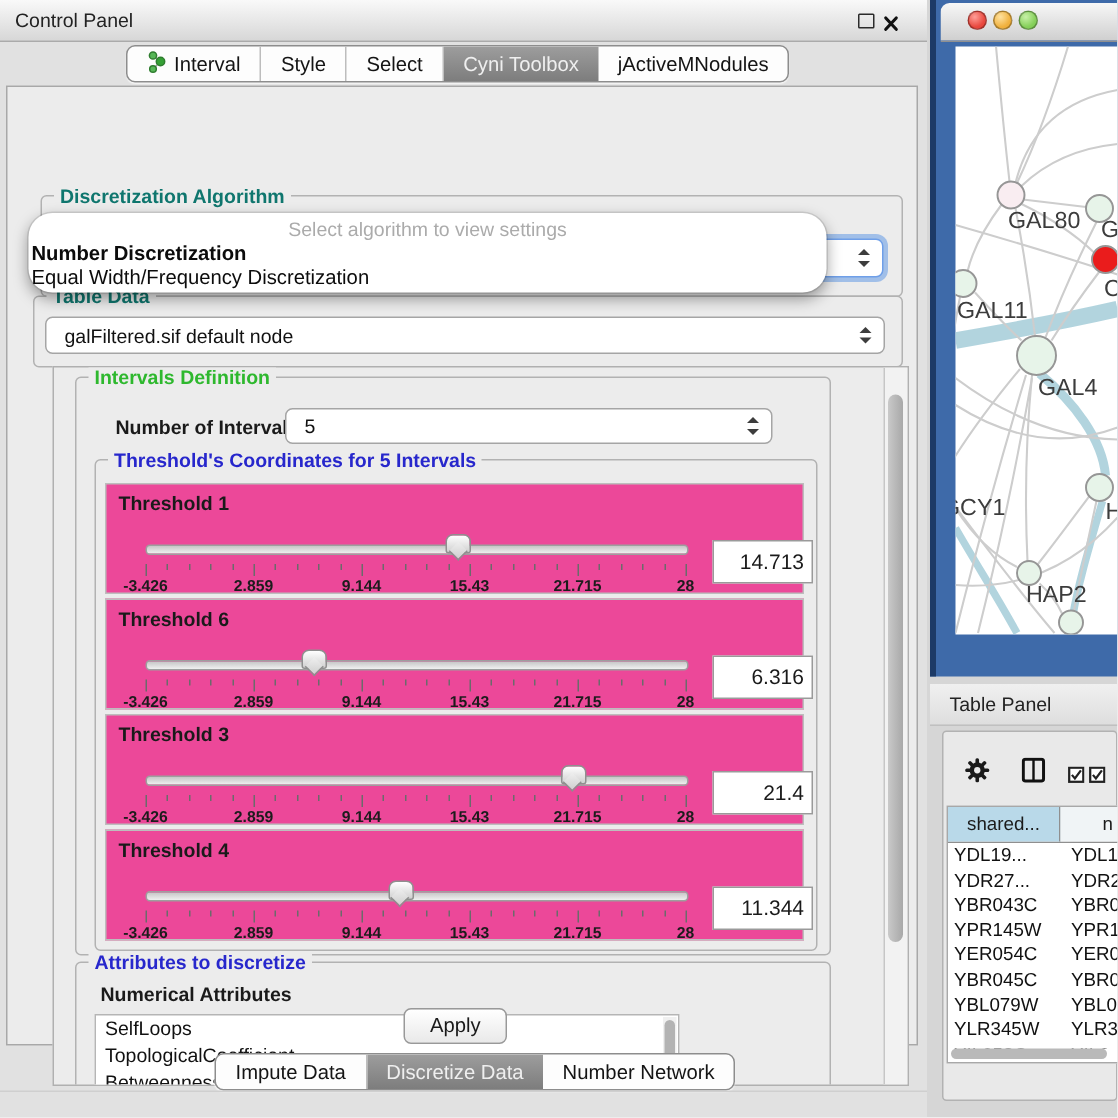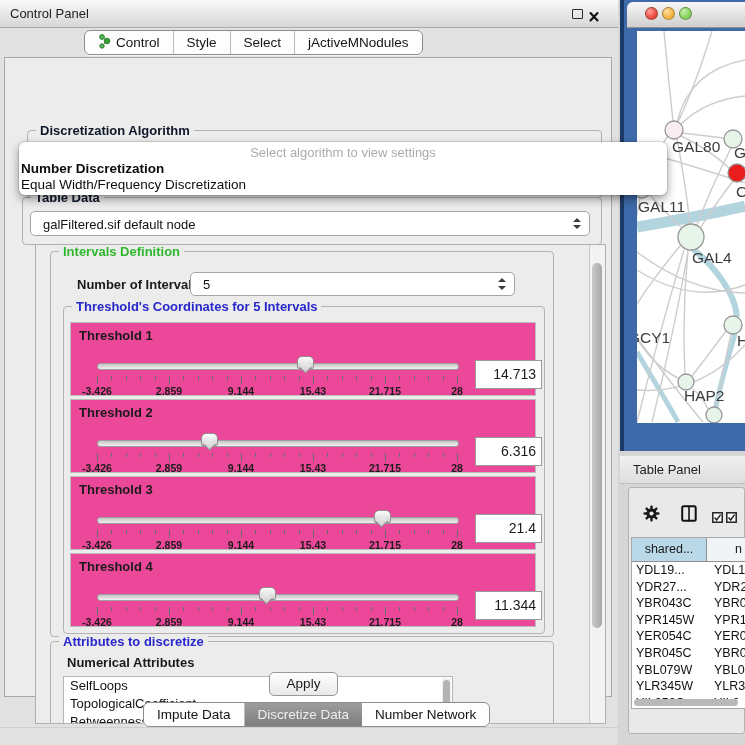--- a/index.html
+++ b/index.html
@@ -20,40 +20,40 @@
   .tab:last-child{border-right:none;}
   .tab.selected{background:linear-gradient(#9d9d9d,#7d7d7d);color:#efefef;border-right:none;}
   #cp-tabs{left:84px;top:30px;}
   #cp-bottom-tabs{left:143px;top:702px;}
   #cp-bottom-strip{position:absolute;left:0;top:727px;width:618px;height:1px;background:#cfcfcf;}
   
   #cp-body{position:absolute;left:4px;top:57px;width:608px;height:640px;background:#ececec;
     border:1px solid #a8a8a8;box-sizing:border-box;}
   .groupbox{position:absolute;border:1px solid #b2b2b2;border-radius:4px;}
   .groupbox>.gb-title{position:absolute;top:-8px;left:8px;background:#ececec;padding:0 4px;
-    font-size:13px;font-weight:bold;color:#0f172a;line-height:15px;white-space:nowrap;}
+    font-size:13px;font-weight:bold;color:#0f766e;line-height:15px;white-space:nowrap;}
   .gb-green>.gb-title{color:#2eb82e;}
   .gb-blue>.gb-title{color:#2727cc;}
   
   .combo{position:absolute;background:#fff;border:1px solid #a5a5a5;border-radius:5px;
     font-size:13px;color:#111;box-sizing:border-box;}
   .combo .cval{position:absolute;left:12px;top:50%;transform:translateY(-50%);white-space:nowrap;}
   .spin{position:absolute;right:8px;top:50%;margin-top:-6px;width:8px;height:12px;}
   .spin::before{content:"";position:absolute;left:0;top:0;border-left:4px solid transparent;
     border-right:4px solid transparent;border-bottom:4.5px solid #3d3d3d;}
   .spin::after{content:"";position:absolute;left:0;top:7.5px;border-left:4px solid transparent;
     border-right:4px solid transparent;border-top:4.5px solid #3d3d3d;}
   #algo-combo{left:25px;top:101px;width:559px;height:26px;border:1px solid #6f9fe8;
     box-shadow:0 0 0 3px rgba(100,155,230,.55);}
   #tabledata-box{left:17px;top:139px;width:578px;height:46px;}
   #tabledata-combo{left:7px;top:13px;width:560px;height:25px;}
   #algo-box{left:22px;top:72px;width:573px;height:66px;}
   
-  #popup{position:absolute;left:14px;top:84px;width:648px;height:53px;background:#fff;
-    border-radius:6px;z-index:50;box-shadow:0 4px 10px rgba(0,0,0,.4),0 0 0 1px rgba(0,0,0,.1);}
+  #popup{position:absolute;left:14px;top:84px;width:532px;height:53px;background:#fff;
+    border-radius:16px;z-index:50;box-shadow:0 4px 10px rgba(0,0,0,.4),0 0 0 1px rgba(0,0,0,.1);}
   #popup-hint{position:absolute;left:0;right:0;top:3px;text-align:center;font-size:13px;color:#ababab;}
   .popup-item{position:absolute;left:2px;font-size:13.5px;color:#0c0c0c;white-space:nowrap;}
   .popup-item.b0{top:19px;font-weight:bold;}
   .popup-item.b1{top:35px;}
   
   #scrollpane{position:absolute;left:30px;top:186px;width:571px;height:480px;
     border:1px solid #b0b0b0;box-sizing:border-box;overflow:hidden;background:#ececec;}
   #vsb{position:absolute;right:0;top:0;bottom:0;width:15px;background:#f2f2f2;border-left:1px solid #c6c6c6;}
   #vsb-thumb{position:absolute;left:2px;top:18px;width:10px;height:365px;border-radius:6px;
     background:linear-gradient(90deg,#c9c9c9,#a8a8a8);}
@@ -136,27 +136,30 @@
 
     <div id="cp-tabs" class="tabgroup">
         <div class="tab">
           <span><svg width="13" height="15">
               <line x1="4" y1="3" x2="9" y2="7" stroke="#9a9a9a"></line>
               <line x1="9" y1="7" x2="4" y2="12" stroke="#9a9a9a"></line>
               <circle cx="4" cy="3" r="2.4" fill="#57b657" stroke="#2f7d2f"></circle>
               <circle cx="9" cy="7" r="2.8" fill="#35a035" stroke="#2f7d2f"></circle>
               <circle cx="4" cy="12" r="2.2" fill="#57b657" stroke="#2f7d2f"></circle>
             </svg></span>
-          <span>Control</span>
+          <span>Interval</span>
         </div>
         <div class="tab">
           <span>Style</span>
         </div>
         <div class="tab">
           <span>Select</span>
+        </div>
+        <div class="tab selected">
+          <span>Cyni Toolbox</span>
         </div>
         <div class="tab">
           <span>jActiveMNodules</span>
         </div>
       </div>
 
     <div id="cp-body">
 
       <div id="algo-box" class="groupbox">
         <span class="gb-title">Discretization Algorithm</span>
@@ -224,21 +227,21 @@
                   <div class="tick-lab" style="left: 314px;">21.715</div>
                   <div class="tick minor" style="left: 328.4px;"></div>
                   <div class="tick minor" style="left: 342.8px;"></div>
                   <div class="tick minor" style="left: 357.2px;"></div>
                   <div class="tick minor" style="left: 371.6px;"></div>
                   <div class="tick major" style="left: 386px;"></div>
                   <div class="tick-lab" style="left: 386px;">28</div>
                   <div class="val-box">14.713</div>
                 </div>
                 <div class="th-box" style="top: 92px;">
-                  <div class="th-label">Threshold 2</div>
+                  <div class="th-label">Threshold 6</div>
                   <div class="sl-track"></div>
                   <div class="sl-thumb" style="left: 130.099px;"></div>
                   <div class="tick major" style="left: 26px;"></div>
                   <div class="tick-lab" style="left: 26px;">-3.426</div>
                   <div class="tick minor" style="left: 40.4px;"></div>
                   <div class="tick minor" style="left: 54.8px;"></div>
                   <div class="tick minor" style="left: 69.2px;"></div>
                   <div class="tick minor" style="left: 83.6px;"></div>
                   <div class="tick major" style="left: 98px;"></div>
                   <div class="tick-lab" style="left: 98px;">2.859</div>

